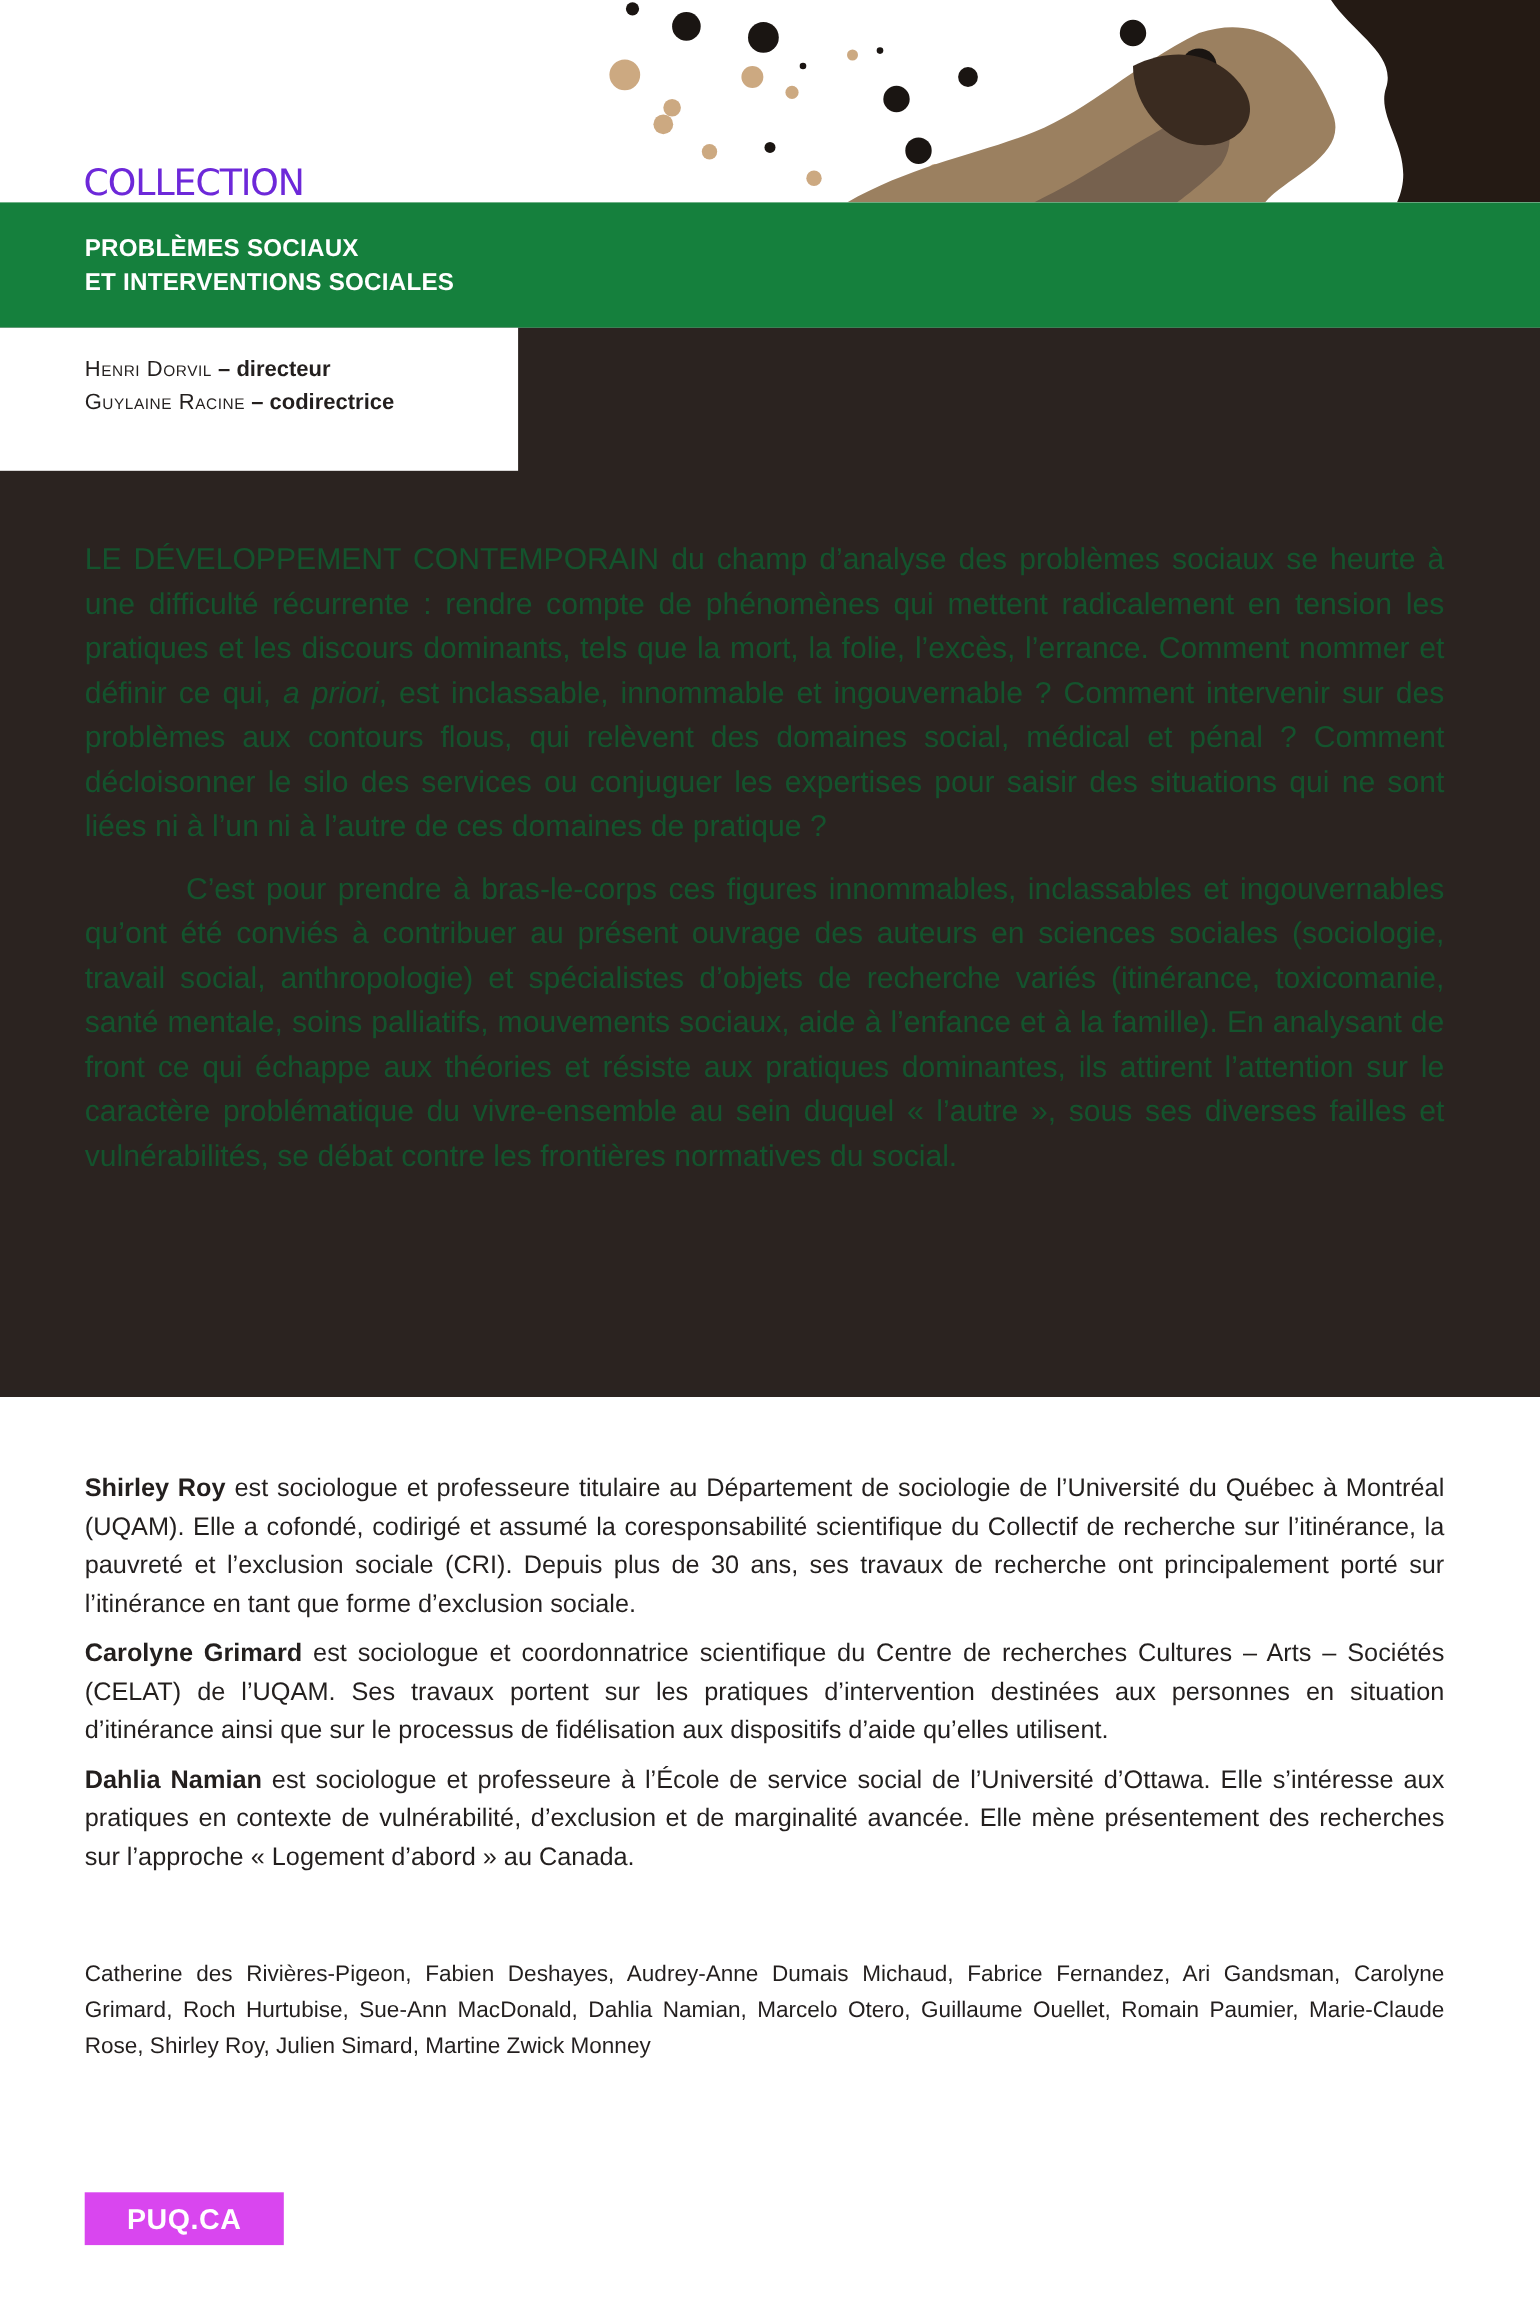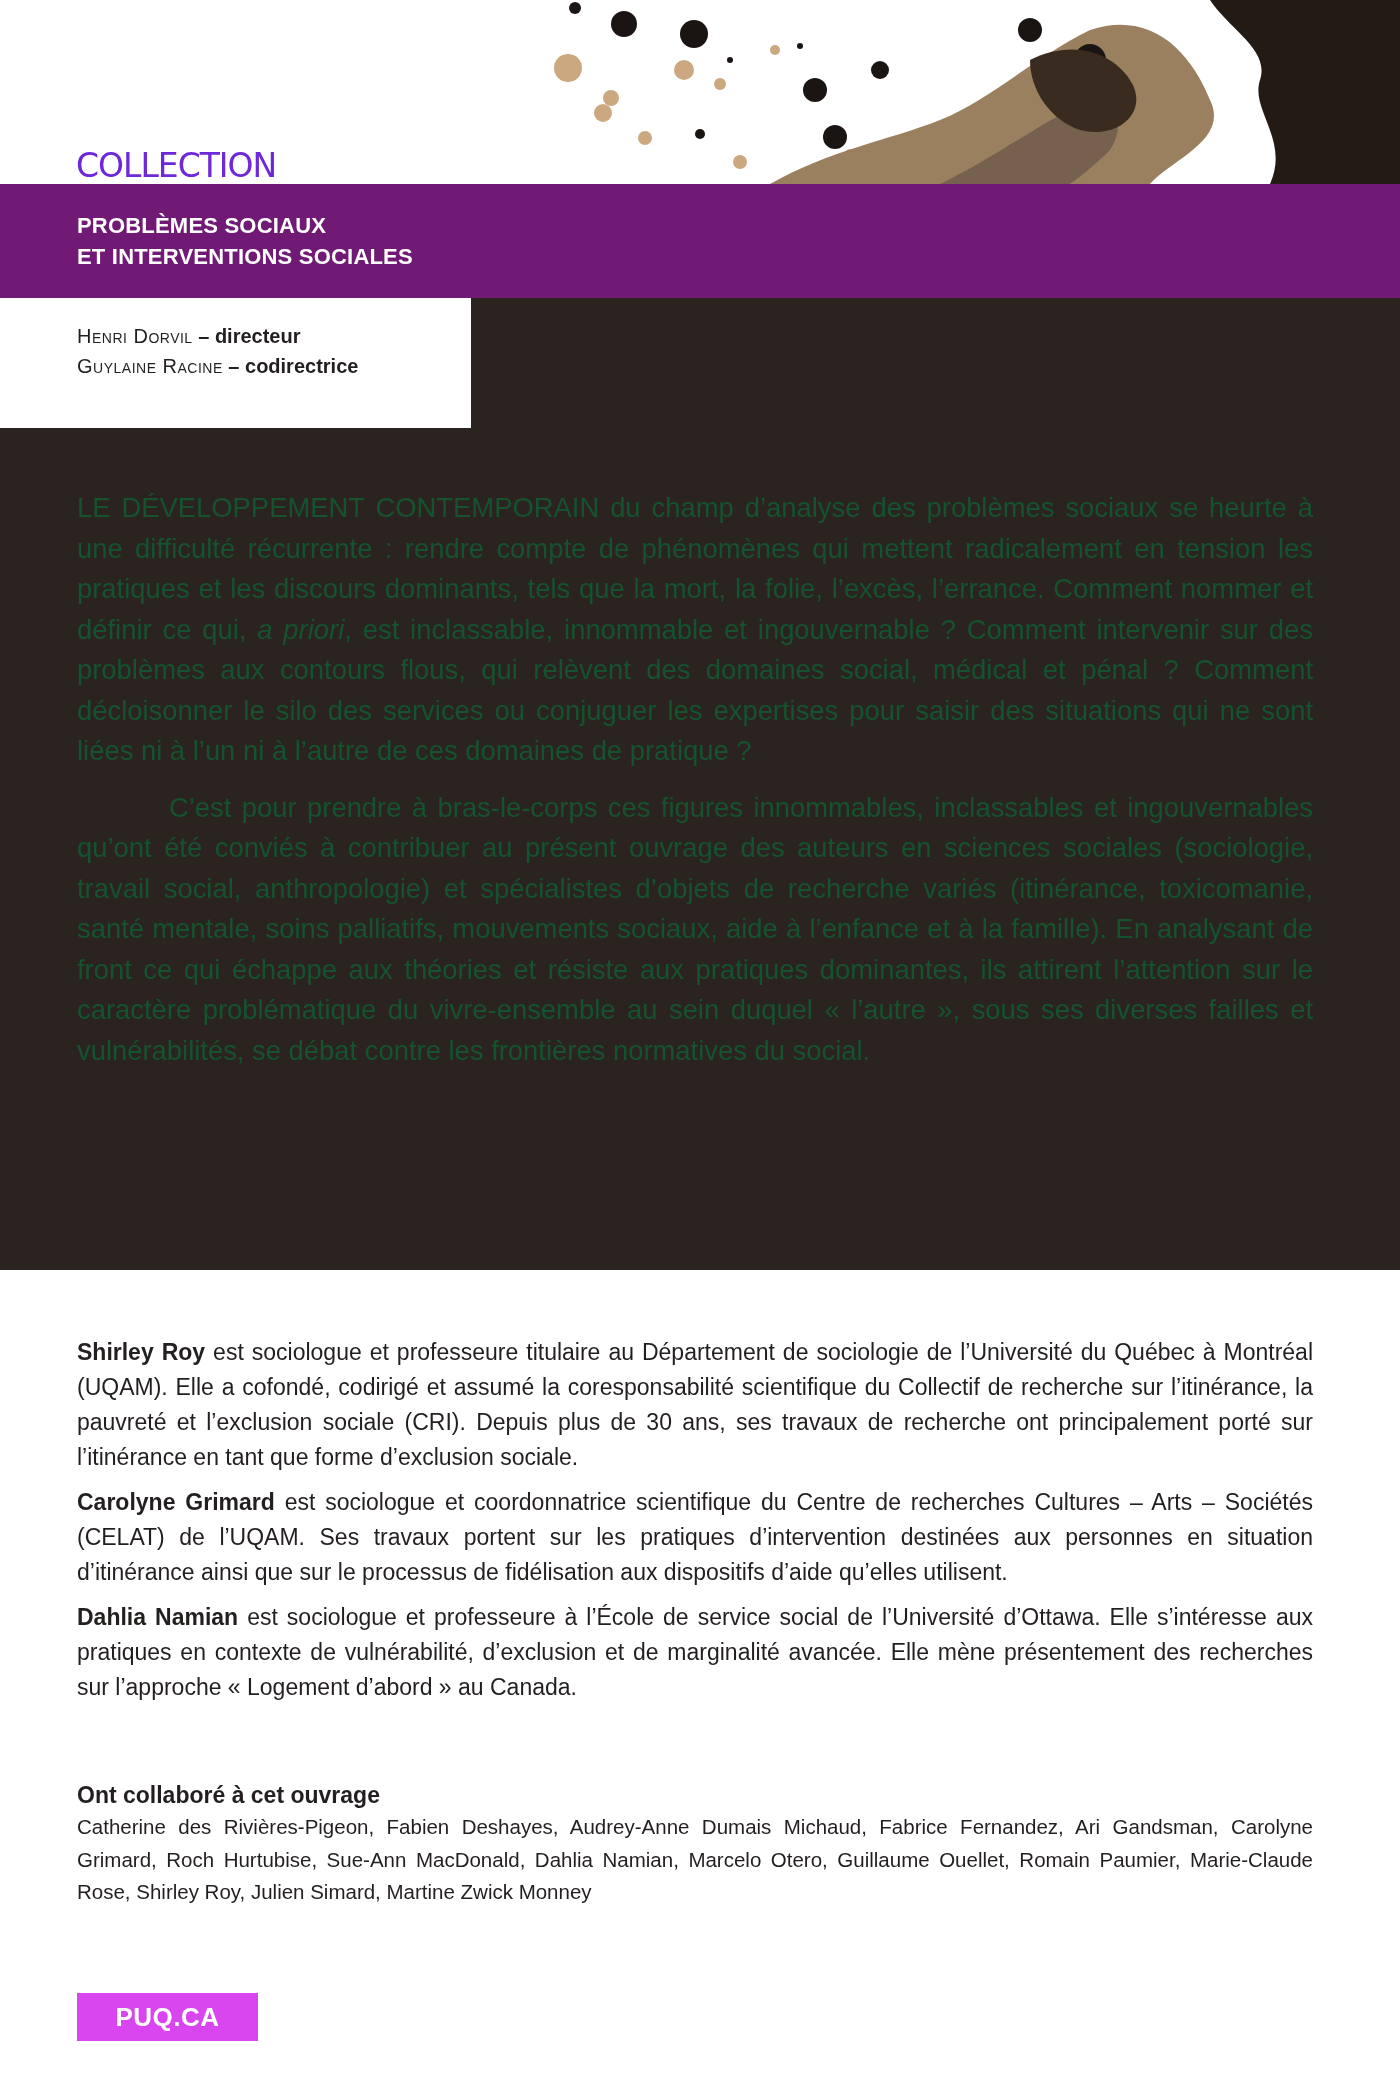--- a/index.html
+++ b/index.html
@@ -10,21 +10,21 @@
     color: #231f1e;
   }
   .splatter { position: absolute; left: 470px; top: 0; width: 930px; height: 184px; overflow: hidden; }
   .collection-label {
     position: absolute; left: 76px; top: 148px;
     font-family: "DejaVu Sans", sans-serif; font-size: 33px; line-height: 36px;
     color: #6d28d9; letter-spacing: -1px; font-weight: normal;
   }
   .red-band {
     position: absolute; left: 0; top: 184px; width: 1400px; height: 114px;
-    background: #701a75;
+    background: #15803d;
   }
   .series-title {
     position: absolute; left: 77px; top: 26px;
     font-family: "Liberation Sans", sans-serif; font-weight: bold;
     font-size: 22px; line-height: 31px; color: #ffffff; letter-spacing: 0.2px;
   }
   .series-title div { white-space: nowrap; }
   .dark-block {
     position: absolute; left: 0; top: 298px; width: 1400px; height: 972px;
     background: #2b2320;
@@ -129,17 +129,16 @@
   <p class="indent">C’est pour prendre à bras-le-corps ces figures innommables, inclassables et ingouvernables qu’ont été conviés à contribuer au présent ouvrage des auteurs en sciences sociales (sociologie, travail social, anthropologie) et spécialistes d’objets de recherche variés (itinérance, toxicomanie, santé mentale, soins palliatifs, mouvements sociaux, aide à l’enfance et à la famille). En analysant de front ce qui échappe aux théories et résiste aux pratiques dominantes, ils attirent l’attention sur le caractère problématique du vivre-ensemble au sein duquel « l’autre », sous ses diverses failles et vulnérabilités, se débat contre les frontières normatives du social.</p>
 </div>
 
 <div class="bios">
   <p><span class="author-name">Shirley Roy</span><span> est sociologue et professeure titulaire au Département de sociologie de l’Université du Québec à Montréal (UQAM). Elle a cofondé, codirigé et assumé la coresponsabilité scientifique du Collectif de recherche sur l’itinérance, la pauvreté et l’exclusion sociale (CRI). Depuis plus de 30 ans, ses travaux de recherche ont principalement porté sur l’itinérance en tant que forme d’exclusion sociale.</span></p>
   <p><span class="author-name">Carolyne Grimard</span><span> est sociologue et coordonnatrice scientifique du Centre de recherches Cultures – Arts – Sociétés (CELAT) de l’UQAM. Ses travaux portent sur les pratiques d’intervention destinées aux personnes en situation d’itinérance ainsi que sur le processus de fidélisation aux dispositifs d’aide qu’elles utilisent.</span></p>
   <p><span class="author-name">Dahlia Namian</span><span> est sociologue et professeure à l’École de service social de l’Université d’Ottawa. Elle s’intéresse aux pratiques en contexte de vulnérabilité, d’exclusion et de marginalité avancée. Elle mène présentement des recherches sur l’approche « Logement d’abord » au Canada.</span></p>
 </div>
 
 <div class="collab">
-  <h3>Ont collaboré à cet ouvrage</h3>
   <div class="list">Catherine des Rivières-Pigeon, Fabien Deshayes, Audrey-Anne Dumais Michaud, Fabrice Fernandez, Ari Gandsman, Carolyne Grimard, Roch Hurtubise, Sue-Ann MacDonald, Dahlia Namian, Marcelo Otero, Guillaume Ouellet, Romain Paumier, Marie-Claude Rose, Shirley Roy, Julien Simard, Martine Zwick Monney</div>
 </div>
 
 <a class="puq-badge">PUQ.CA</a>
 
 </body></html>

